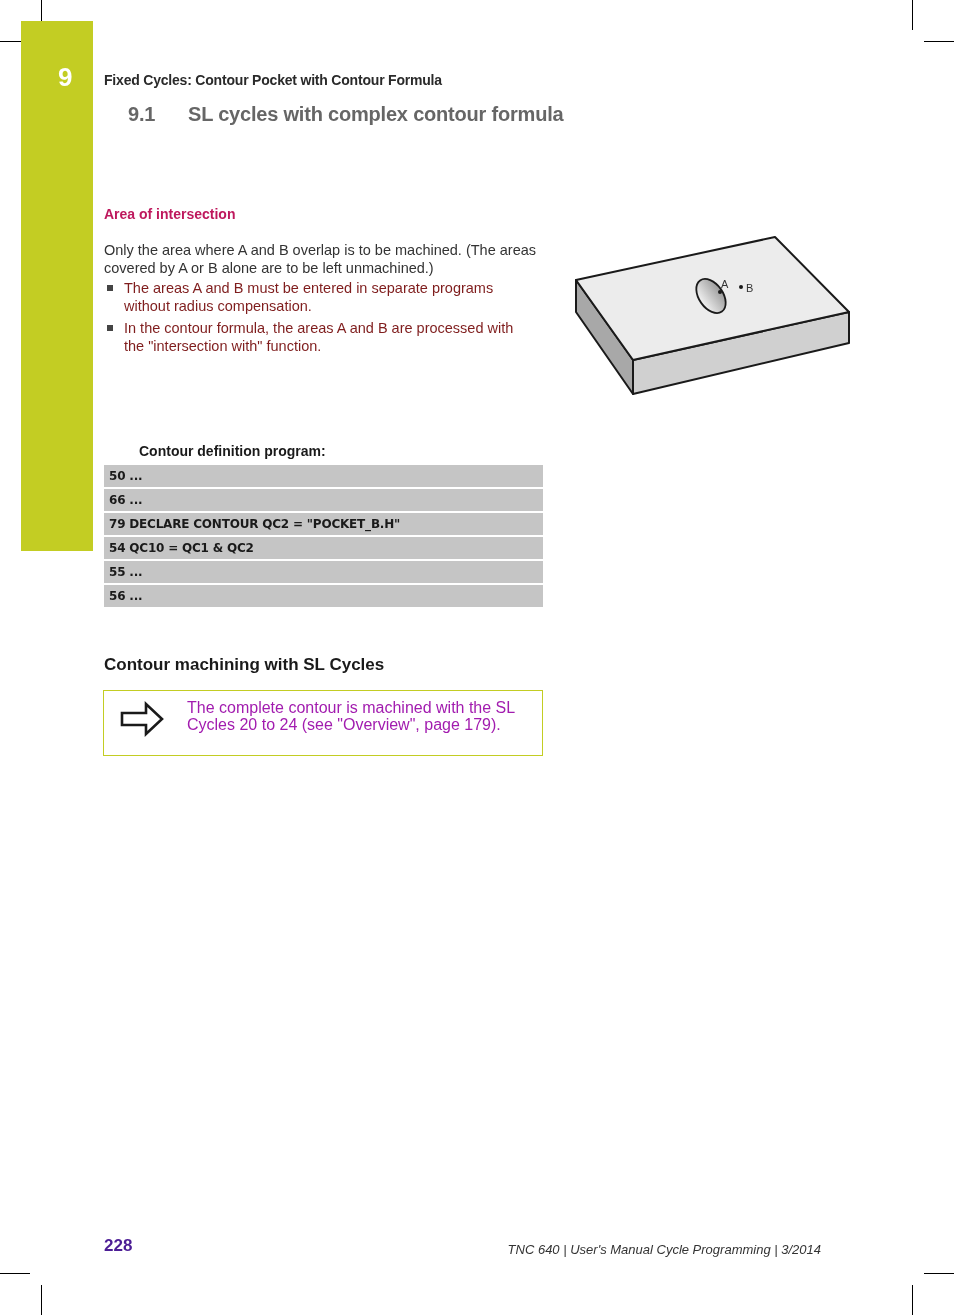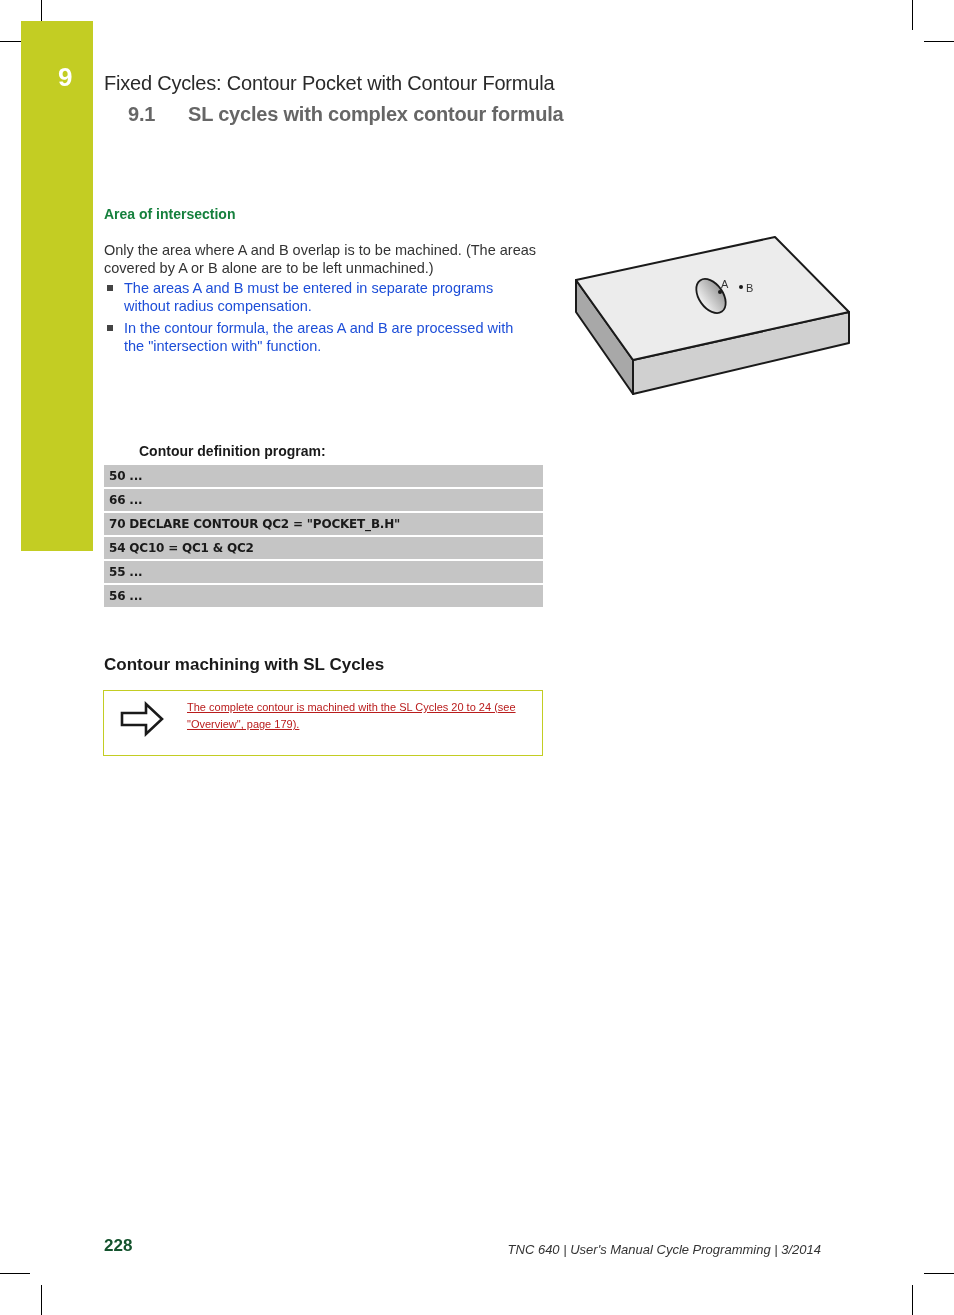--- a/index.html
+++ b/index.html
@@ -10,35 +10,35 @@
     .crop { position: absolute; background: #000; }
     .chapter-bar {
       position: absolute; left: 21px; top: 21px; width: 72px; height: 530px;
       background: #c3cd23;
     }
     .chapter-num {
       position: absolute; left: 58px; top: 62px; font-size: 26px; font-weight: bold;
       color: #ffffff;
     }
     .chapter-title {
-      position: absolute; left: 104px; top: 72px; font-size: 20px; font-weight: normal;
+      position: absolute; left: 104px; top: 72px; font-size: 14px; font-weight: bold;
       color: #2a2a2a; letter-spacing: -0.2px;
     }
     .section-title {
       position: absolute; left: 104px; top: 103px; font-size: 20px; font-weight: bold;
       color: #666666; letter-spacing: -0.2px;
     }
     .section-title .num { display: inline-block; width: 60px; margin-left: 24px; }
     .block { position: absolute; left: 104px; width: 440px; }
-    .h-small { font-size: 14px; font-weight: bold; color: #15803d; }
+    .h-small { font-size: 14px; font-weight: bold; color: #be185d; }
     .para { font-size: 14.5px; line-height: 18px; color: #333; }
     ul.bullets { list-style: none; margin: 2px 0 0 0; padding: 0; }
     ul.bullets li {
       position: relative; padding-left: 20px; font-size: 14.5px; line-height: 18px;
-      color: #1d4ed8; margin-bottom: 4px; width: 400px;
+      color: #7f1d1d; margin-bottom: 4px; width: 400px;
     }
     ul.bullets li .sq {
       position: absolute; left: 3px; top: 6px; width: 6px; height: 6px; background: #444;
     }
     .figure { position: absolute; left: 565px; top: 230px; width: 295px; height: 175px; }
     .code-caption {
       position: absolute; left: 104px; top: 443px; font-size: 14px; font-weight: bold; margin-left: 35px;
     }
     .code-table { position: absolute; left: 104px; top: 465px; width: 439px; }
     .code-row {
@@ -50,26 +50,26 @@
     .h-medium {
       position: absolute; left: 104px; top: 655px; font-size: 17px; font-weight: bold;
       color: #1a1a1a;
     }
     .note-box {
       position: absolute; left: 103px; top: 690px; width: 438px; height: 64px;
       border: 1px solid #c3cd23; box-sizing: content-box;
     }
     .note-arrow { position: absolute; left: 16px; top: 10px; width: 46px; height: 36px; }
     .note-text {
-      position: absolute; left: 83px; top: 8px; width: 330px; font-size: 11px;
-      line-height: 17px; color: #b91c1c; text-decoration: underline;
+      position: absolute; left: 83px; top: 8px; width: 330px; font-size: 16px;
+      line-height: 17px; color: #a21caf;
     }
     .page-num {
       position: absolute; left: 104px; top: 1236px; font-size: 17px; font-weight: bold;
-      color: #14532d;
+      color: #4c1d95;
     }
     .footer-text {
       position: absolute; right: 133px; top: 1242px; font-size: 13px; color: #333; font-style: italic;
     }
   </style>
 </head>
 <body>
 
 <div class="crop" style="left:41px;top:0;width:1px;height:30px;"></div>
 <div class="crop" style="left:0;top:41px;width:30px;height:1px;"></div>
@@ -117,21 +117,21 @@
     <text x="156" y="58" font-family="Liberation Sans, sans-serif" font-size="11" fill="#333">A</text>
     <circle cx="176" cy="57" r="2" fill="#1a1a1a"></circle>
     <text x="181" y="62" font-family="Liberation Sans, sans-serif" font-size="11" fill="#333">B</text>
   </svg>
 </div>
 
 <div class="code-caption">Contour definition program:</div>
 <div class="code-table">
   <div class="code-row">50 ...</div>
   <div class="code-row">66 ...</div>
-  <div class="code-row">70 DECLARE CONTOUR QC2 = "POCKET_B.H"</div>
+  <div class="code-row">79 DECLARE CONTOUR QC2 = "POCKET_B.H"</div>
   <div class="code-row">54 QC10 = QC1 &amp; QC2</div>
   <div class="code-row">55 ...</div>
   <div class="code-row">56 ...</div>
 </div>
 
 <div class="h-medium">Contour machining with SL Cycles</div>
 <div class="note-box">
   <span class="note-arrow">
     <svg width="46" height="36" viewBox="0 0 46 36" xmlns="http://www.w3.org/2000/svg">
       <polygon points="2,12 26,12 26,3 42,18 26,33 26,24 2,24" fill="#ffffff" stroke="#1a1a1a" stroke-width="2.6" stroke-linejoin="miter"></polygon>

